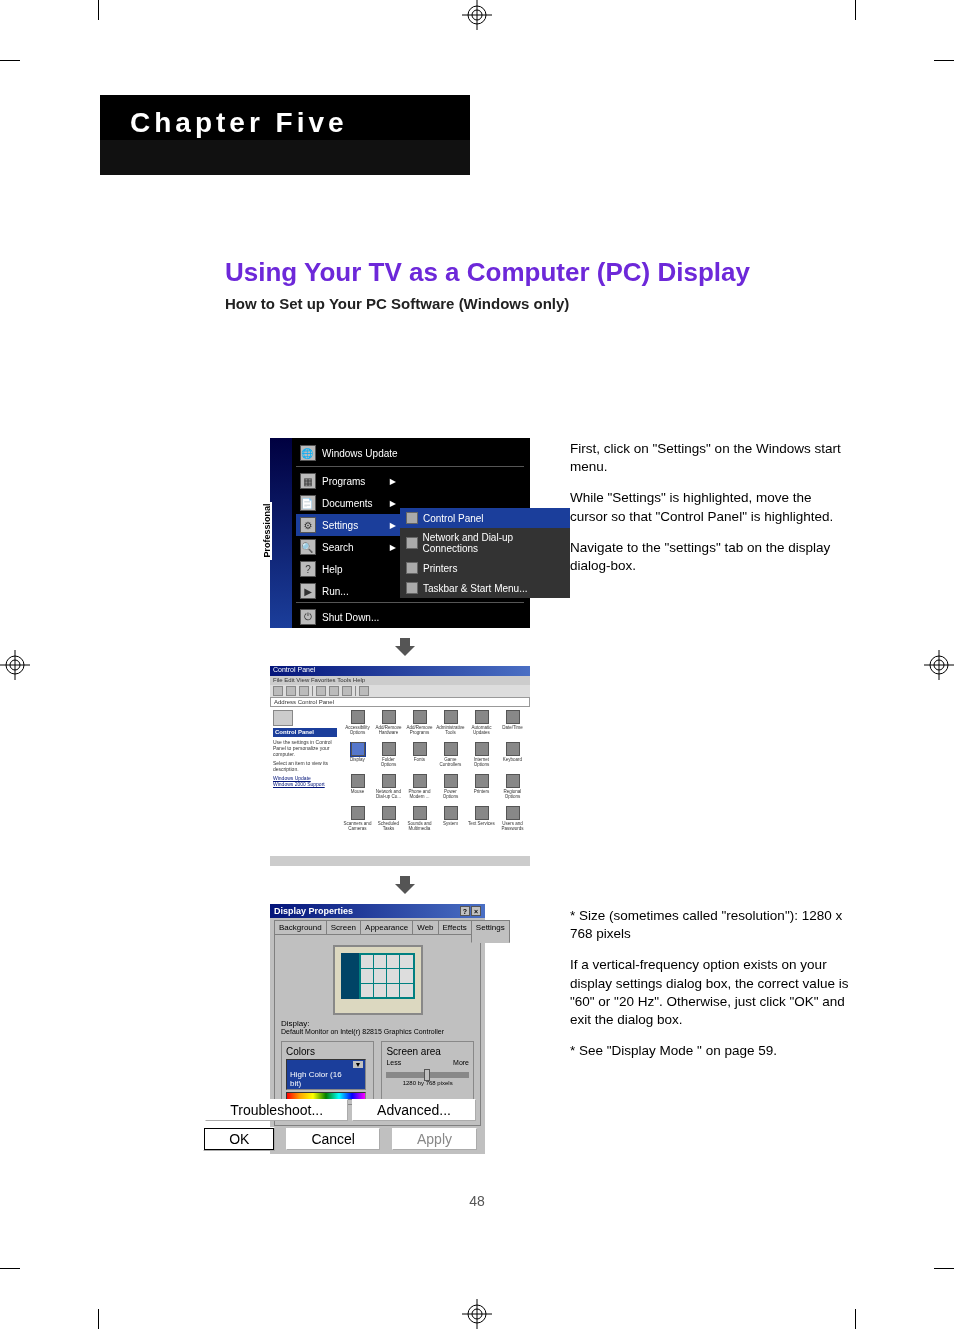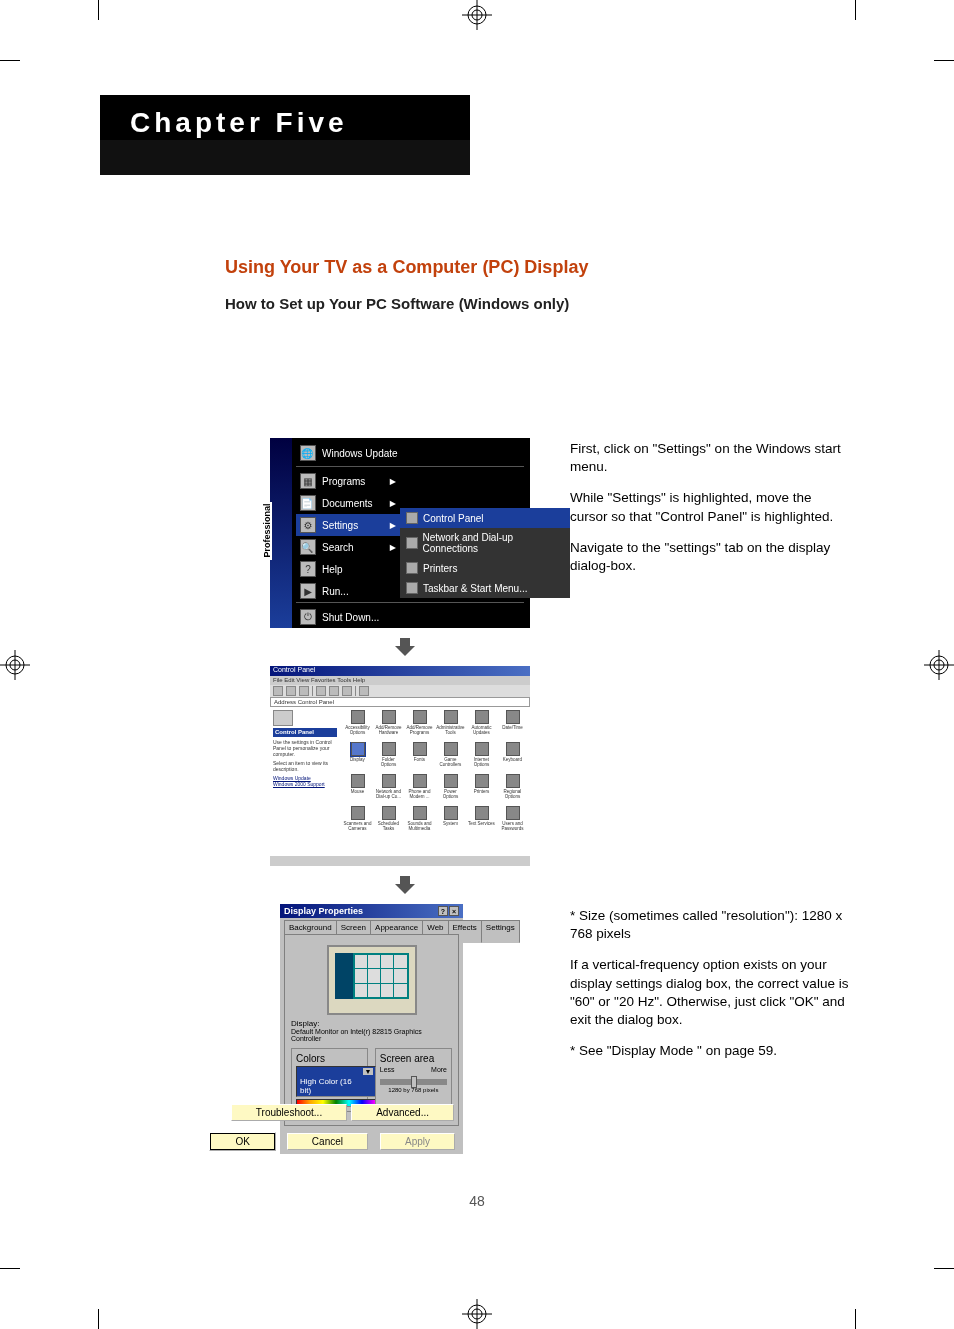--- a/index.html
+++ b/index.html
@@ -11,21 +11,21 @@
   .reg.bc { bottom: 0; left: 50%; transform: translateX(-50%); }
   .reg.lc { top: 50%; left: 0; transform: translateY(-50%); }
   .reg.rc { top: 50%; right: 0; transform: translateY(-50%); }
   .crop-v { position:absolute; width:1px; height:20px; background:#000; }
   .crop-h { position:absolute; height:1px; width:20px; background:#000; }
 
   .chapter-tab { position: absolute; top: 95px; left: 100px; width: 370px; height: 80px; background: #000; }
   .chapter-tab-text { color: #fff; font-size: 28px; font-weight: bold; letter-spacing: 4px; padding: 12px 0 0 30px; }
   .chapter-dark { position:absolute; top:140px; left:100px; width:370px; height:35px; background:#111;}
 
-  .page-title { position: absolute; top: 257px; left: 225px; font-size: 18px; font-weight: bold; color:#c2410c; }
+  .page-title { position: absolute; top: 257px; left: 225px; font-size: 26px; font-weight: bold; color:#6d28d9; }
   .page-subtitle { position: absolute; top: 295px; left: 225px; font-size: 15px; font-weight: bold; color:#222; }
 
   .left-col { position: absolute; top: 438px; left: 270px; width: 270px; }
   .right-col { position: absolute; top: 440px; left: 570px; width: 275px; font-size: 13.5px; line-height: 1.35; }
   .right-col p { margin-bottom: 13px; }
 
   .right-col2 { position: absolute; top: 907px; left: 570px; width: 285px; font-size: 13.5px; line-height: 1.35; }
   .right-col2 p { margin-bottom: 13px; }
 
   .page-number { position:absolute; bottom:120px; left:0; width:100%; text-align:center; font-size:14px; color:#555;}
@@ -55,21 +55,21 @@
   .cpanel .toolbar .btn { width:10px; height:10px; background:#bbb; border:1px solid #888;}
   .cpanel .addr { position:absolute; top:31px; left:0; right:0; height:10px; background:#fff; color:#333; font-size:6px; padding:1px 3px; border:1px solid #999;}
   .cpanel .left { position:absolute; top:41px; left:0; width:70px; bottom:10px; background:#fff; color:#333; padding:3px; font-size:5px; line-height:1.2;}
   .cpanel .left .hdr { background:#1b3e9b; color:#fff; font-size:6px; font-weight:bold; padding:1px 2px; margin-bottom:2px;}
   .cpanel .right { position:absolute; top:41px; left:70px; right:0; bottom:10px; background:#fff; display:grid; grid-template-columns: repeat(6,1fr); grid-auto-rows:30px; gap:2px; padding:3px;}
   .cp-item { display:flex; flex-direction:column; align-items:center; font-size:4.5px; color:#333; text-align:center; overflow:hidden;}
   .cp-item .ic { width:14px; height:14px; background:#888; border:1px solid #555; margin-bottom:1px; display:flex;align-items:center;justify-content:center;font-size:8px;color:#fff;}
   .cp-item.sel .ic { outline:1px solid #1b3e9b; background:#5577cc;}
   .cpanel .status { position:absolute; bottom:0; left:0; right:0; height:10px; background:#ccc;}
 
-  .dispprops { width:183px; height:250px; background:#c0c0c0; position:relative; font-family: Tahoma, Arial; font-size:9px; color:#000; margin-left:10px;}
+  .dispprops { width:215px; height:250px; background:#c0c0c0; position:relative; font-family: Tahoma, Arial; font-size:9px; color:#000; }
   .dispprops .title { position:absolute; top:0; left:0; right:0; height:14px; background: linear-gradient(90deg,#04157a,#4a6fc4); color:#fff; font-weight:bold; padding:1px 4px; font-size:9px; display:flex; justify-content:space-between; align-items:center;}
   .dispprops .title .btns { display:flex; gap:1px; }
   .dispprops .title .btns span { width:10px; height:10px; background:#c0c0c0; border:1px solid #555; font-size:7px; display:flex;align-items:center;justify-content:center;color:#000;}
   .tabs { position:absolute; top:16px; left:4px; right:4px; display:flex; font-size:8px;}
   .tab { padding:2px 4px; border:1px solid #808080; border-bottom:none; background:#c0c0c0; margin-right:-1px;}
   .tab.active { background:#c0c0c0; position:relative; border-bottom:1px solid #c0c0c0; font-weight:normal; z-index:2;}
   .tabbody { position:absolute; top:30px; left:4px; right:4px; bottom:28px; border:1px solid #808080; background:#c0c0c0; padding:6px;}
   .monitor { width:90px; height:70px; margin:4px auto; background:#dcd8c0; border:2px solid #888; position:relative;}
   .monitor .screen { position:absolute; top:6px; left:6px; right:6px; bottom:14px; background:#008080; display:grid; grid-template-columns:18px 1fr; }
   .monitor .screen .sb { background:#046; }
@@ -78,21 +78,21 @@
   .field-label { font-size:8px; margin-top:4px;}
   .disp-row { display:flex; justify-content:space-between; margin-top:6px;}
   .groupbox { border:1px solid #888; padding:4px; font-size:8px; width:48%; background:#c0c0c0;}
   .groupbox .lbl { font-size:10px; margin-bottom:2px;}
   .select { background:#1b3e9b; color:#fff; font-size:8px; padding:10px 14px 1px 3px; border:1px inset #888; position:relative; width:80px;}
   .select::after { content:"▼"; position:absolute; right:2px; top:1px; color:#000; background:#c0c0c0; width:10px; text-align:center; font-size:7px;}
   .slider { height:6px; background:#888; margin:6px 0 2px; position:relative;}
   .slider .thumb { position:absolute; top:-3px; left:46%; width:6px; height:12px; background:#c0c0c0; border:1px solid #555;}
   .row-end { display:flex; justify-content:space-between; font-size:7px;}
   .btnrow2 { position:absolute; bottom:4px; right:8px; display:flex; gap:12px;}
-  .winbtn { font-size:10px; padding:2px 24px; background:#fef9c3; border:1px outset #fff; }
+  .winbtn { font-size:14px; padding:2px 24px; background:#ffffff; border:1px outset #fff; }
   .winbtn.default { border:1px solid #000; outline:1px outset #fff;}
   .colorbar { height:8px; background: linear-gradient(90deg, red, orange, yellow, green, cyan, blue, magenta); border:1px inset #888; width:80px; margin-top:2px;}
 
 </style>
 </head>
 <body>
 
 <svg class="reg tc" viewBox="0 0 30 30">
     <circle cx="15" cy="15" r="9" fill="none" stroke="#000"></circle>
     <circle cx="15" cy="15" r="5" fill="none" stroke="#000"></circle>

